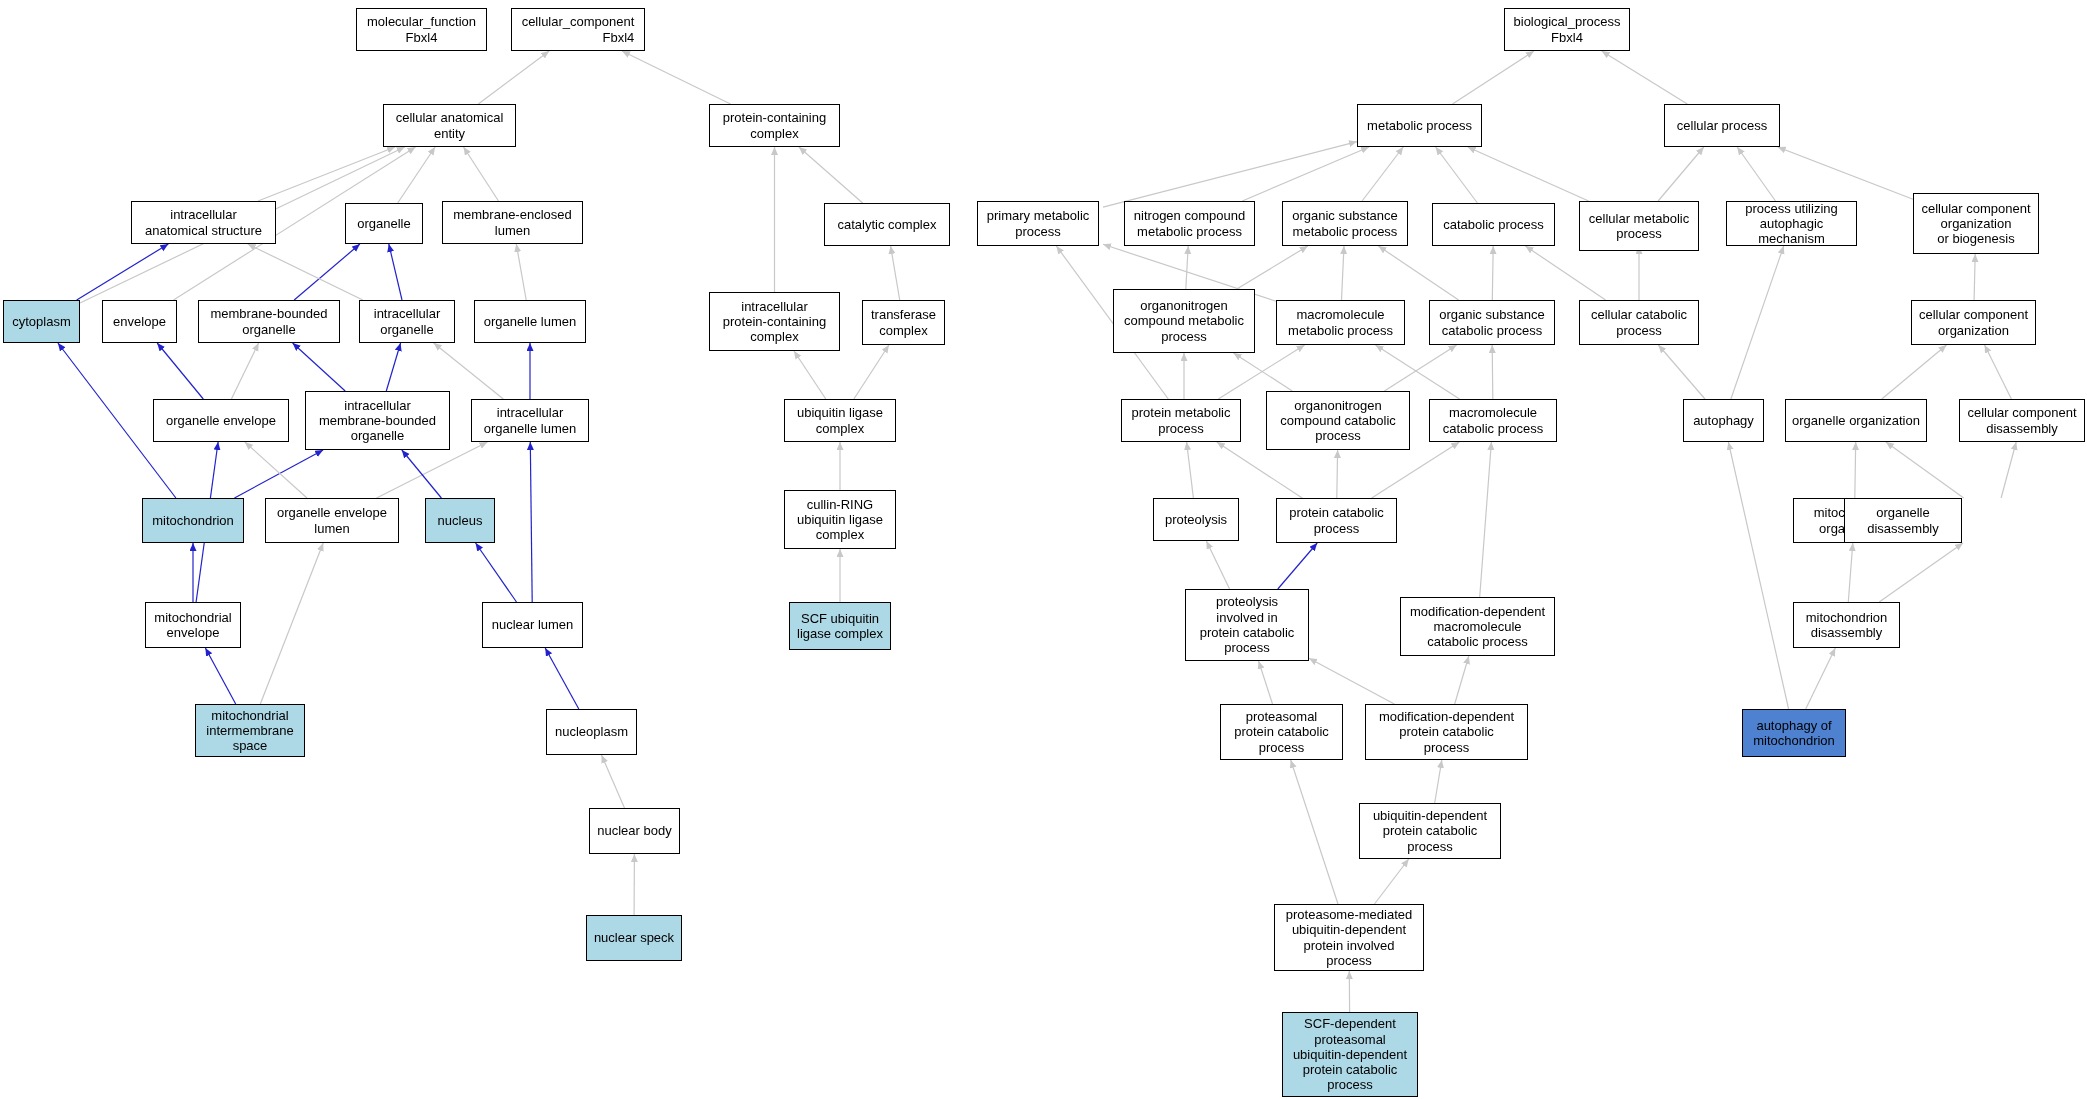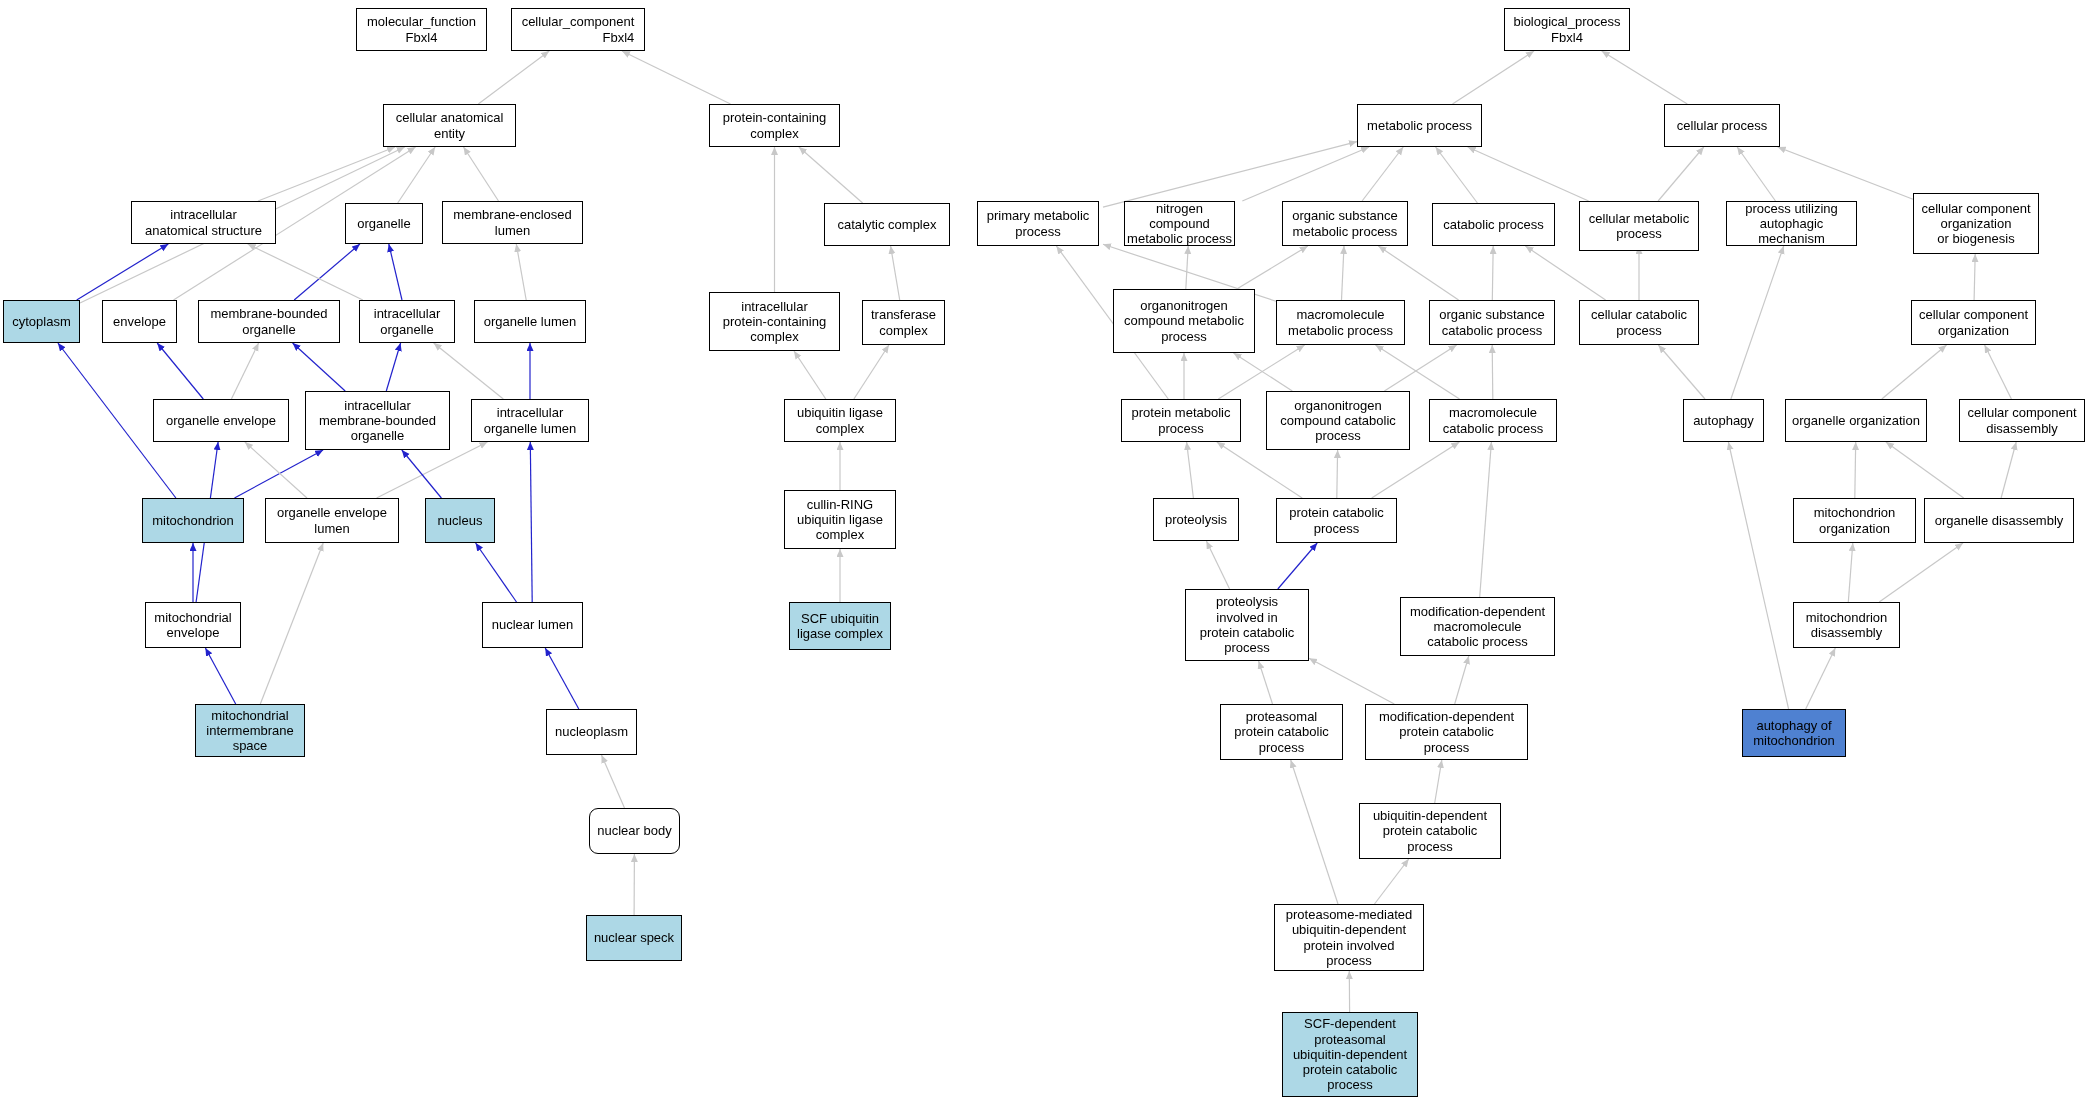--- a/index.html
+++ b/index.html
@@ -156,21 +156,21 @@
     <div class="node" style="left: 265px; top: 498px; width: 134px; height: 45px; background: rgb(255, 255, 255); border-color: rgb(0, 0, 0);">organelle envelope
 lumen</div>
     <div class="node" style="left: 425px; top: 498px; width: 70px; height: 45px; background: rgb(173, 216, 230); border-color: rgb(0, 0, 0);">nucleus</div>
     <div class="node" style="left: 145px; top: 602px; width: 96px; height: 46px; background: rgb(255, 255, 255); border-color: rgb(0, 0, 0);">mitochondrial
 envelope</div>
     <div class="node" style="left: 482px; top: 602px; width: 101px; height: 46px; background: rgb(255, 255, 255); border-color: rgb(0, 0, 0);">nuclear lumen</div>
     <div class="node" style="left: 195px; top: 704px; width: 110px; height: 53px; background: rgb(173, 216, 230); border-color: rgb(0, 0, 0);">mitochondrial
 intermembrane
 space</div>
     <div class="node" style="left: 546px; top: 709px; width: 91px; height: 46px; background: rgb(255, 255, 255); border-color: rgb(0, 0, 0);">nucleoplasm</div>
-    <div class="node" style="left: 589px; top: 808px; width: 91px; height: 46px; background: rgb(255, 255, 255); border-color: rgb(0, 0, 0); border-radius: 9px;">nuclear body</div>
+    <div class="node" style="left: 589px; top: 808px; width: 91px; height: 46px; background: rgb(255, 255, 255); border-color: rgb(0, 0, 0);">nuclear body</div>
     <div class="node" style="left: 586px; top: 915px; width: 96px; height: 46px; background: rgb(173, 216, 230); border-color: rgb(0, 0, 0);">nuclear speck</div>
     <div class="node" style="left: 709px; top: 104px; width: 131px; height: 43px; background: rgb(255, 255, 255); border-color: rgb(0, 0, 0);">protein-containing
 complex</div>
     <div class="node" style="left: 824px; top: 203px; width: 126px; height: 43px; background: rgb(255, 255, 255); border-color: rgb(0, 0, 0);">catalytic complex</div>
     <div class="node" style="left: 709px; top: 292px; width: 131px; height: 59px; background: rgb(255, 255, 255); border-color: rgb(0, 0, 0);">intracellular
 protein-containing
 complex</div>
     <div class="node" style="left: 862px; top: 300px; width: 83px; height: 45px; background: rgb(255, 255, 255); border-color: rgb(0, 0, 0);">transferase
 complex</div>
     <div class="node" style="left: 784px; top: 399px; width: 112px; height: 43px; background: rgb(255, 255, 255); border-color: rgb(0, 0, 0);">ubiquitin ligase
@@ -179,21 +179,21 @@
 ubiquitin ligase
 complex</div>
     <div class="node" style="left: 789px; top: 602px; width: 102px; height: 48px; background: rgb(173, 216, 230); border-color: rgb(0, 0, 0);">SCF ubiquitin
 ligase complex</div>
     <div class="node" style="left: 1504px; top: 8px; width: 126px; height: 43px; background: rgb(255, 255, 255); border-color: rgb(0, 0, 0);">biological_process
 Fbxl4</div>
     <div class="node" style="left: 1357px; top: 104px; width: 125px; height: 43px; background: rgb(255, 255, 255); border-color: rgb(0, 0, 0);">metabolic process</div>
     <div class="node" style="left: 1664px; top: 104px; width: 116px; height: 43px; background: rgb(255, 255, 255); border-color: rgb(0, 0, 0);">cellular process</div>
     <div class="node" style="left: 977px; top: 201px; width: 122px; height: 45px; background: rgb(255, 255, 255); border-color: rgb(0, 0, 0);">primary metabolic
 process</div>
-    <div class="node" style="left: 1124px; top: 201px; width: 111px; height: 45px; background: rgb(255, 255, 255); border-color: rgb(0, 0, 0);">nitrogen compound
+    <div class="node" style="left: 1124px; top: 201px; width: 131px; height: 45px; background: rgb(255, 255, 255); border-color: rgb(0, 0, 0);">nitrogen compound
 metabolic process</div>
     <div class="node" style="left: 1282px; top: 201px; width: 126px; height: 45px; background: rgb(255, 255, 255); border-color: rgb(0, 0, 0);">organic substance
 metabolic process</div>
     <div class="node" style="left: 1432px; top: 203px; width: 123px; height: 43px; background: rgb(255, 255, 255); border-color: rgb(0, 0, 0);">catabolic process</div>
     <div class="node" style="left: 1579px; top: 201px; width: 120px; height: 50px; background: rgb(255, 255, 255); border-color: rgb(0, 0, 0);">cellular metabolic
 process</div>
     <div class="node" style="left: 1726px; top: 201px; width: 131px; height: 45px; background: rgb(255, 255, 255); border-color: rgb(0, 0, 0);">process utilizing
 autophagic mechanism</div>
     <div class="node" style="left: 1913px; top: 193px; width: 126px; height: 61px; background: rgb(255, 255, 255); border-color: rgb(0, 0, 0);">cellular component
 organization
@@ -218,21 +218,21 @@
 catabolic process</div>
     <div class="node" style="left: 1683px; top: 399px; width: 81px; height: 43px; background: rgb(255, 255, 255); border-color: rgb(0, 0, 0);">autophagy</div>
     <div class="node" style="left: 1785px; top: 399px; width: 142px; height: 43px; background: rgb(255, 255, 255); border-color: rgb(0, 0, 0);">organelle organization</div>
     <div class="node" style="left: 1959px; top: 399px; width: 126px; height: 43px; background: rgb(255, 255, 255); border-color: rgb(0, 0, 0);">cellular component
 disassembly</div>
     <div class="node" style="left: 1153px; top: 498px; width: 86px; height: 43px; background: rgb(255, 255, 255); border-color: rgb(0, 0, 0);">proteolysis</div>
     <div class="node" style="left: 1276px; top: 498px; width: 121px; height: 45px; background: rgb(255, 255, 255); border-color: rgb(0, 0, 0);">protein catabolic
 process</div>
     <div class="node" style="left: 1793px; top: 498px; width: 123px; height: 45px; background: rgb(255, 255, 255); border-color: rgb(0, 0, 0);">mitochondrion
 organization</div>
-    <div class="node" style="left: 1924px; top: 498px; width: 150px; height: 45px; background: rgb(255, 255, 255); border-color: rgb(0, 0, 0);">organelle disassembly</div>
+    <div class="node" style="left: 1844px; top: 498px; width: 118px; height: 45px; background: rgb(255, 255, 255); border-color: rgb(0, 0, 0);">organelle disassembly</div>
     <div class="node" style="left: 1185px; top: 589px; width: 124px; height: 72px; background: rgb(255, 255, 255); border-color: rgb(0, 0, 0);">proteolysis
 involved in
 protein catabolic
 process</div>
     <div class="node" style="left: 1400px; top: 597px; width: 155px; height: 59px; background: rgb(255, 255, 255); border-color: rgb(0, 0, 0);">modification-dependent
 macromolecule
 catabolic process</div>
     <div class="node" style="left: 1793px; top: 602px; width: 107px; height: 46px; background: rgb(255, 255, 255); border-color: rgb(0, 0, 0);">mitochondrion
 disassembly</div>
     <div class="node" style="left: 1220px; top: 704px; width: 123px; height: 56px; background: rgb(255, 255, 255); border-color: rgb(0, 0, 0);">proteasomal

